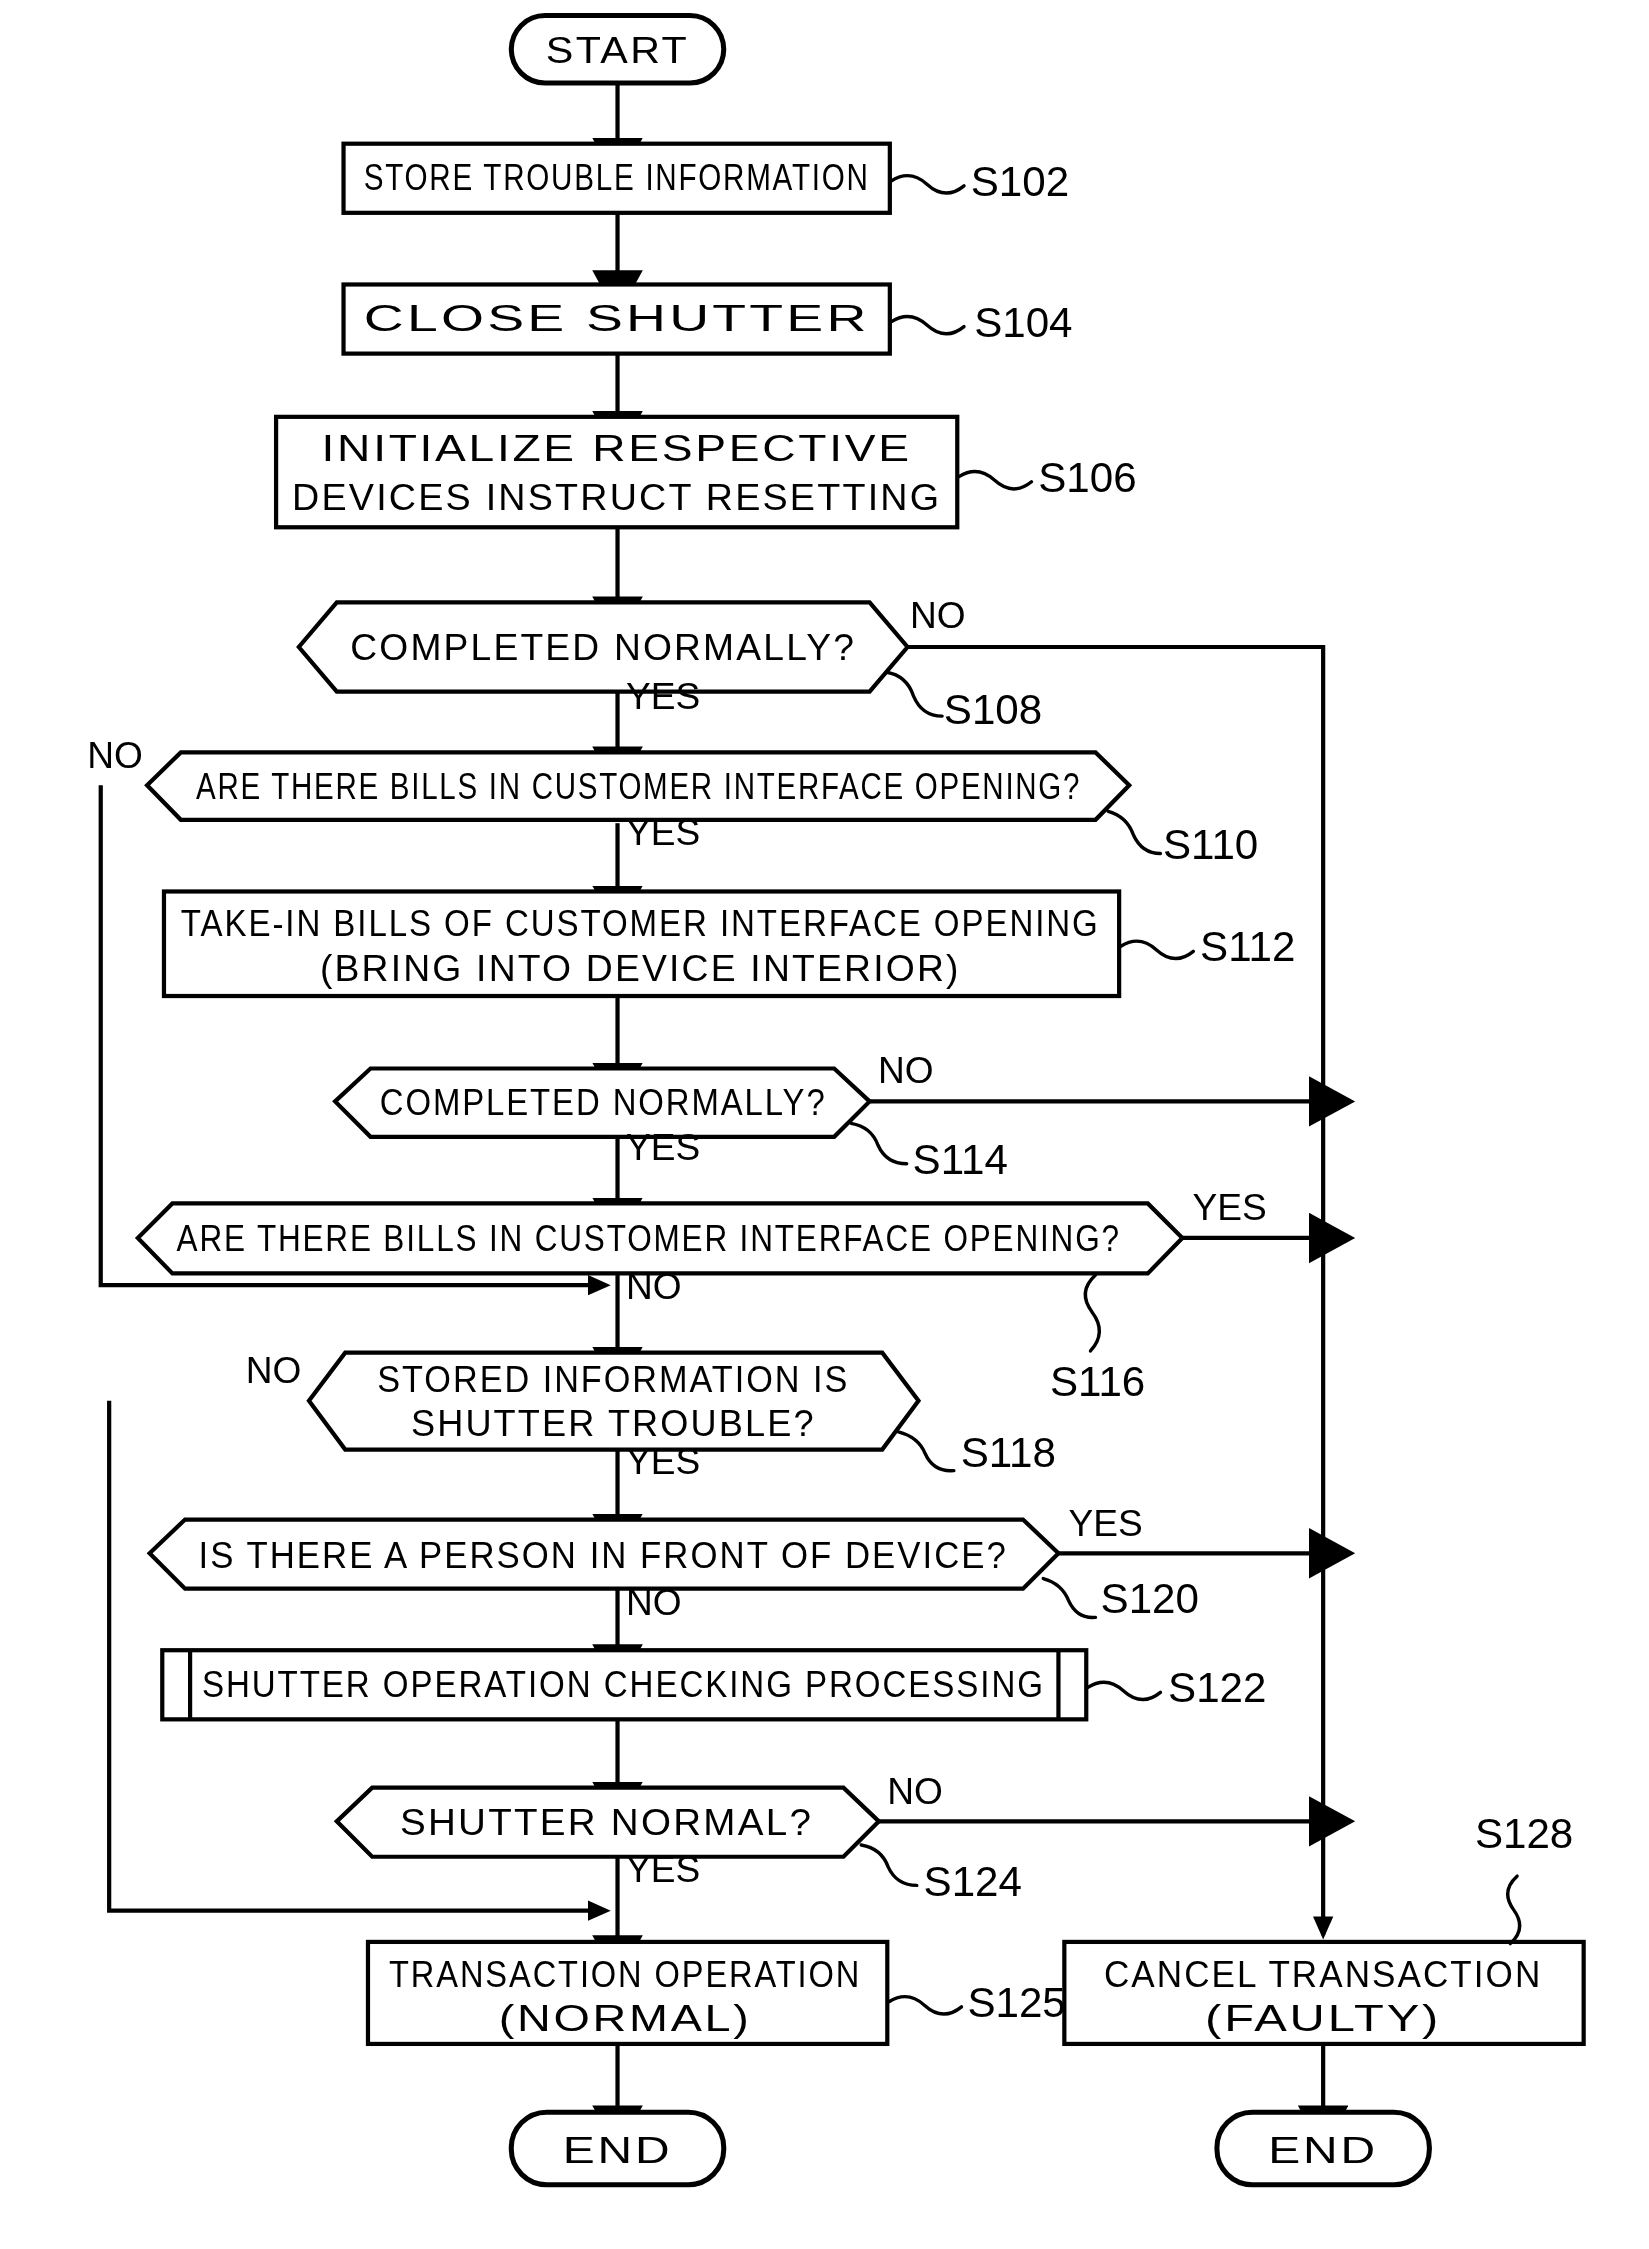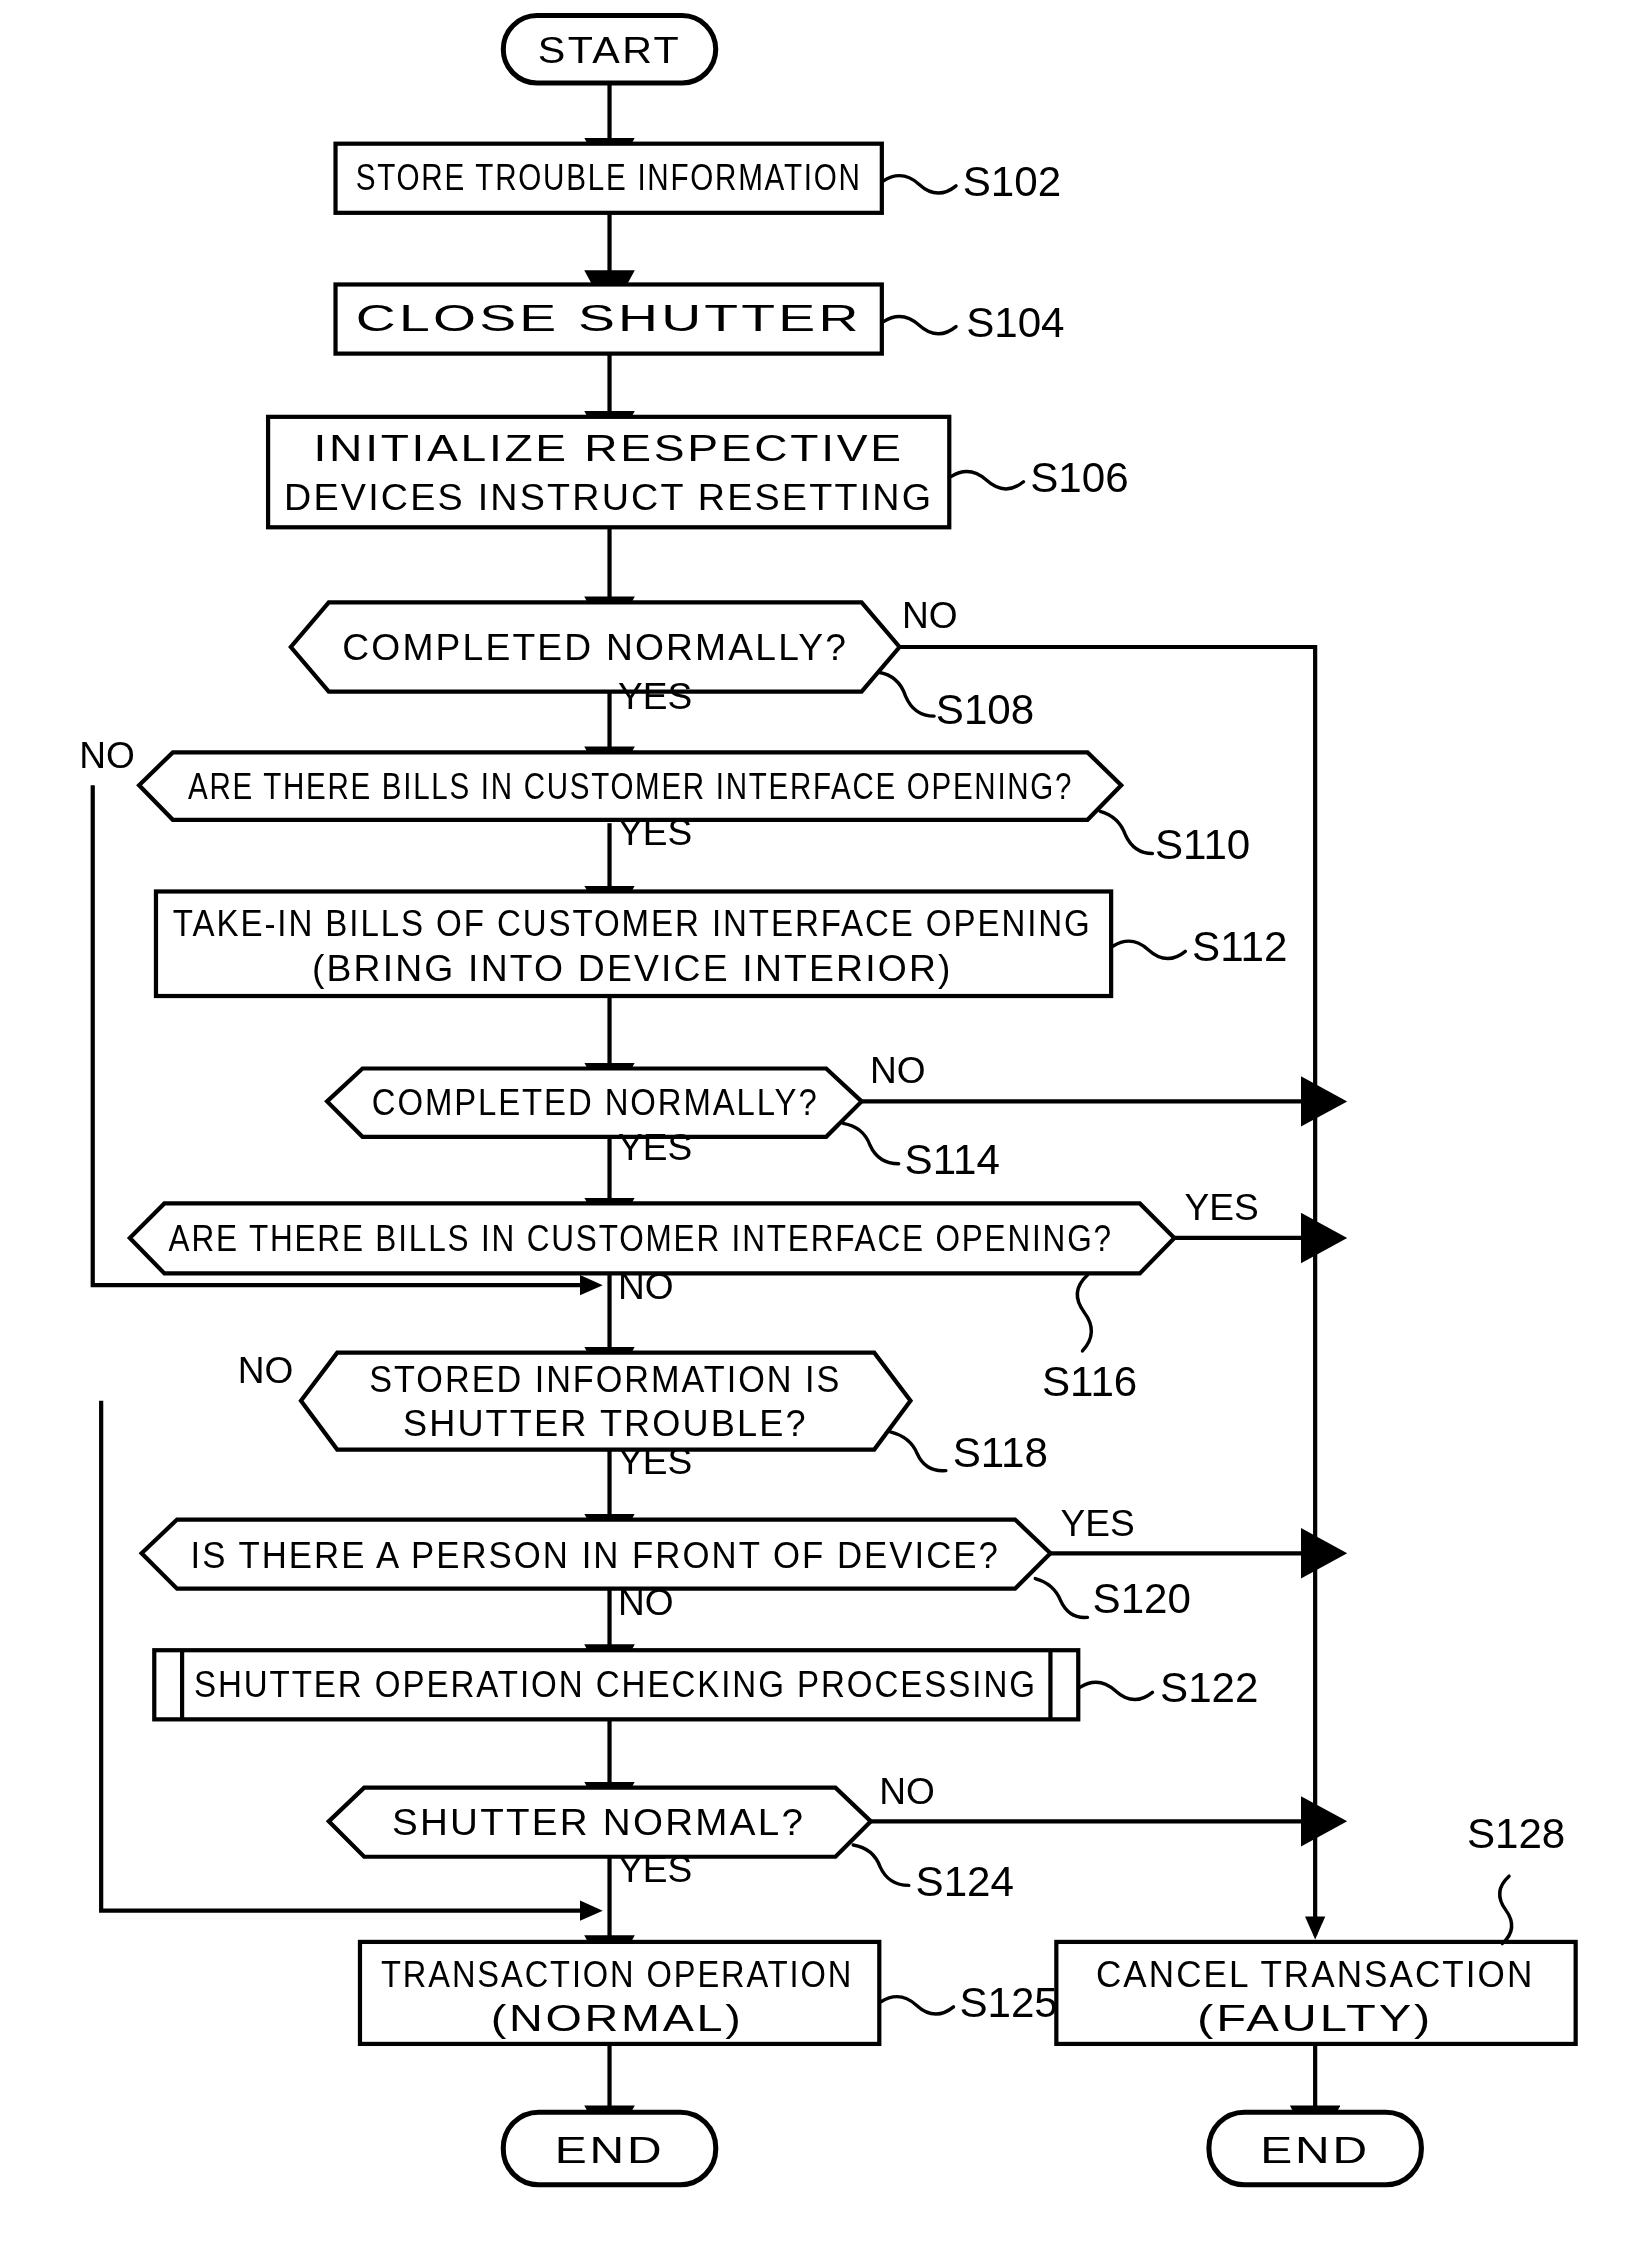--- a/index.html
+++ b/index.html
@@ -1,18 +1,18 @@
 <!DOCTYPE html>
 <html style="font-size:13.5px"><head>
 <meta charset="utf-8">
 <style>
   html,body{margin:0;padding:0;background:#ffffff;}
   body{width:1649px;height:2250px;overflow:hidden;
        font-family:"Liberation Sans", sans-serif;}
-  #root{position:relative;width:1587px;height:2250px;background:#fff;}
+  #root{position:relative;width:1587px;height:2250px;background:#fff;margin-left:8px;}
   svg{display:block;}
   .shape{fill:#ffffff;stroke:#000000;stroke-width:5;stroke-linejoin:miter;}
   .shape-round{fill:#ffffff;stroke:#000000;stroke-width:6;}
   .conn{stroke:#000000;stroke-width:5;fill:none;stroke-linecap:butt;}
   .leader{stroke:#000000;stroke-width:4;fill:none;stroke-linecap:round;}
   .inner-line{stroke:#000000;stroke-width:5;fill:none;}
   .t{fill:#000000;font-family:"Liberation Sans Narrow","Liberation Sans",sans-serif;
      font-size:43px;letter-spacing:2.5px;text-anchor:middle;
      transform-box:fill-box;}
   .slabel{fill:#000000;font-family:"Liberation Sans",sans-serif;

